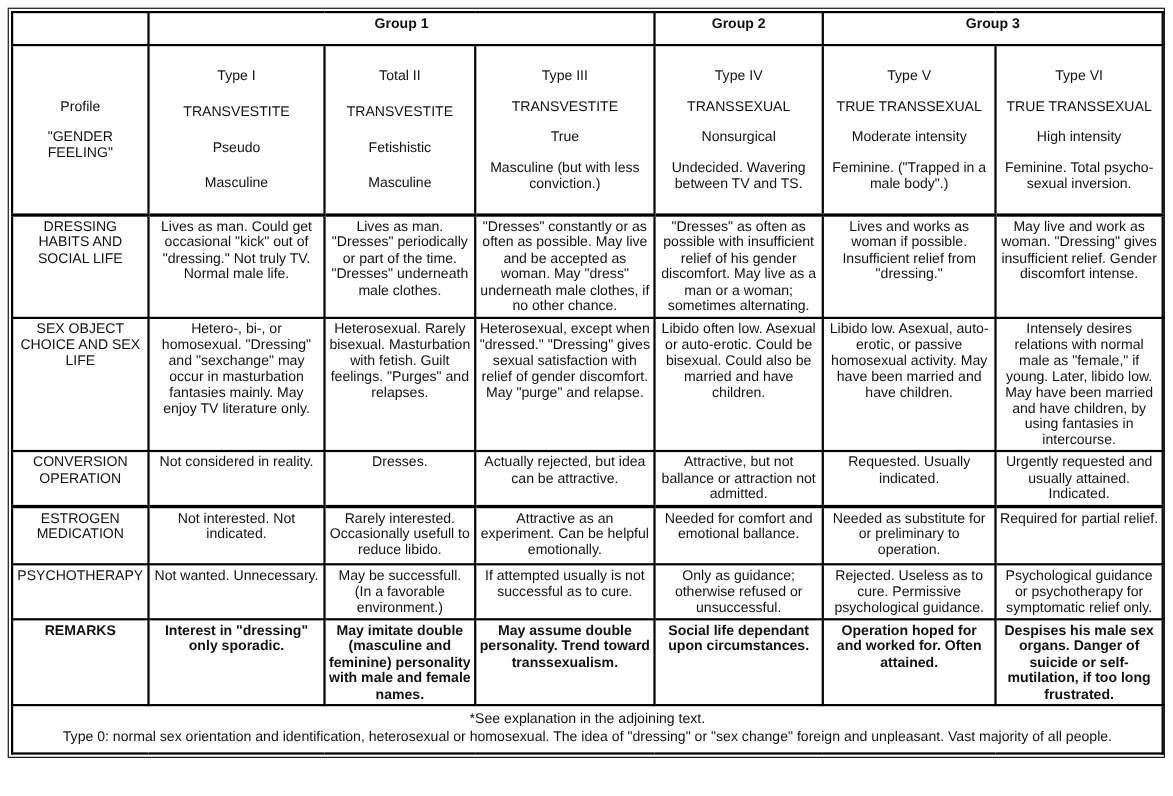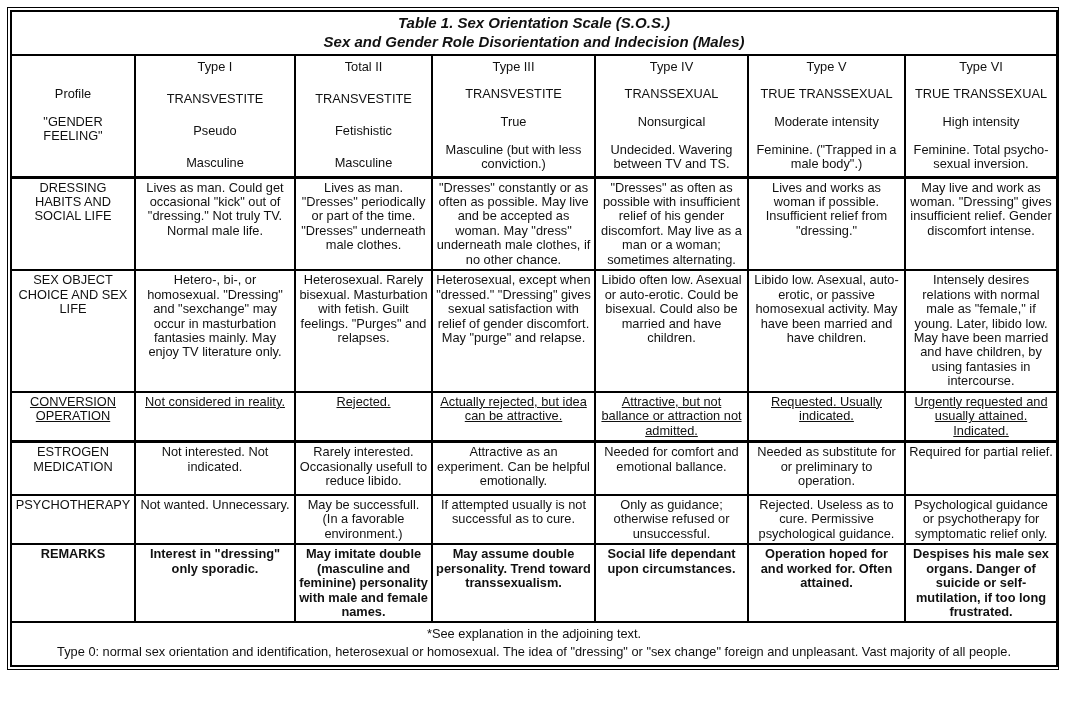--- a/index.html
+++ b/index.html
@@ -9,29 +9,29 @@
   table.sos td{border:2px solid #000;padding:2px 3px;vertical-align:top;text-align:center;
                font-size:12.8px;line-height:1.13;word-wrap:break-word;}
   
   col.c-label{width:124px;} col.c1{width:160px;} col.c2{width:137px;} col.c3{width:163px;}
   col.c4{width:153px;} col.c5{width:157px;} col.c6{width:152px;}
   
   td.dbl{border-left:4px double #000;}
   
   tr.r-title{height:38px;} tr.r-group{height:30px;} tr.r-profile{height:122px;}
   tr.r-dressing{height:92px;} tr.r-sexobj{height:118px;} tr.r-kinsey{height:27px;}
-  tr.r-conversion{height:50px;text-decoration:underline;} tr.r-estrogen{height:53px;margin-top:20px;} tr.r-psycho{height:41px;}
+  tr.r-conversion{height:50px;} tr.r-estrogen{height:53px;margin-top:20px;} tr.r-psycho{height:41px;}
   tr.r-remarks{height:78px;font-weight:bold;} tr.r-footnote{height:44px;}
   
   td.title-cell{vertical-align:middle;border-bottom:3px solid #000;}
   .title-line{font-weight:bold;font-style:italic;font-size:15px;line-height:1.25;}
   
   td.group-cell{vertical-align:middle;font-weight:bold;font-size:13.2px;}
   
-  tr.r-profile td{border-bottom:3px solid #000;padding:4px 3px;}
+  tr.r-profile td{border-bottom:3px solid #000;padding:20px 3px;}
   .pslots{display:flex;flex-direction:column;justify-content:space-between;height:112px;}
   .pslot{flex:0 0 auto;min-height:15px;}
   
   tr.r-kinsey td{border-top:3px solid #000;border-bottom:3px solid #000;vertical-align:middle;}
   tr.r-conversion td{border-bottom:3px solid #000;}
   td.foot-cell{border-top:3px solid #000;text-align:left;vertical-align:top;padding:3px 5px;}
   .foot-line{font-size:12.8px;line-height:1.35;}
   td.data-cell{padding-top:4px;}
   td.label-cell{padding-top:4px;}
 </style>
@@ -44,27 +44,27 @@
     <col class="c-label">
         <col class="c1">
         <col class="c2">
         <col class="c3">
         <col class="c4">
         <col class="c5">
         <col class="c6">
   </colgroup>
 
   <tbody>
-        <tr class="r-title">
-    <td class="title-cell" colspan="7">
-      <div class="title-line">Table 1. Sex Orientation Scale (S.O.S.)</div>
-      <div class="title-line">Sex and Gender Role Disorientation and Indecision (Males)</div>
-    </td>
+
+  <tr class="r-group">
+    <td class="group-cell"></td>
+    <td class="group-cell" colspan="3">Group 1</td>
+    <td class="group-cell">Group 2</td>
+    <td class="group-cell" colspan="2">Group 3</td>
   </tr>
-
 
   <tr class="r-profile">
     <td>
       <div class="pslots">
         <div class="pslot"></div>
         <div class="pslot">Profile</div>
         <div class="pslot">"GENDER FEELING"</div>
         <div class="pslot"></div>
       </div>
     </td>
@@ -135,21 +135,21 @@
     <td class="data-cell dbl">Heterosexual, except when "dressed." "Dressing" gives sexual satisfaction with relief of gender discomfort. May "purge" and relapse.</td>
     <td class="data-cell">Libido often low. Asexual or auto-erotic. Could be bisexual. Could also be married and have children.</td>
     <td class="data-cell dbl">Libido low. Asexual, auto-erotic, or passive homosexual activity. May have been married and have children.</td>
     <td class="data-cell dbl">Intensely desires relations with normal male as "female," if young. Later, libido low. May have been married and have children, by using fantasies in intercourse.</td>
   </tr>
 
 
   <tr class="r-conversion">
     <td class="label-cell">CONVERSION OPERATION</td>
     <td class="data-cell">Not considered in reality.</td>
-    <td class="data-cell">Rejected.</td>
+    <td class="data-cell">Dresses.</td>
     <td class="data-cell dbl">Actually rejected, but idea can be attractive.</td>
     <td class="data-cell">Attractive, but not ballance or attraction not admitted.</td>
     <td class="data-cell dbl">Requested. Usually indicated.</td>
     <td class="data-cell dbl">Urgently requested and usually attained. Indicated.</td>
   </tr>
 
   <tr class="r-estrogen">
     <td class="label-cell">ESTROGEN MEDICATION</td>
     <td class="data-cell">Not interested. Not indicated.</td>
     <td class="data-cell">Rarely interested. Occasionally usefull to reduce libido.</td>

